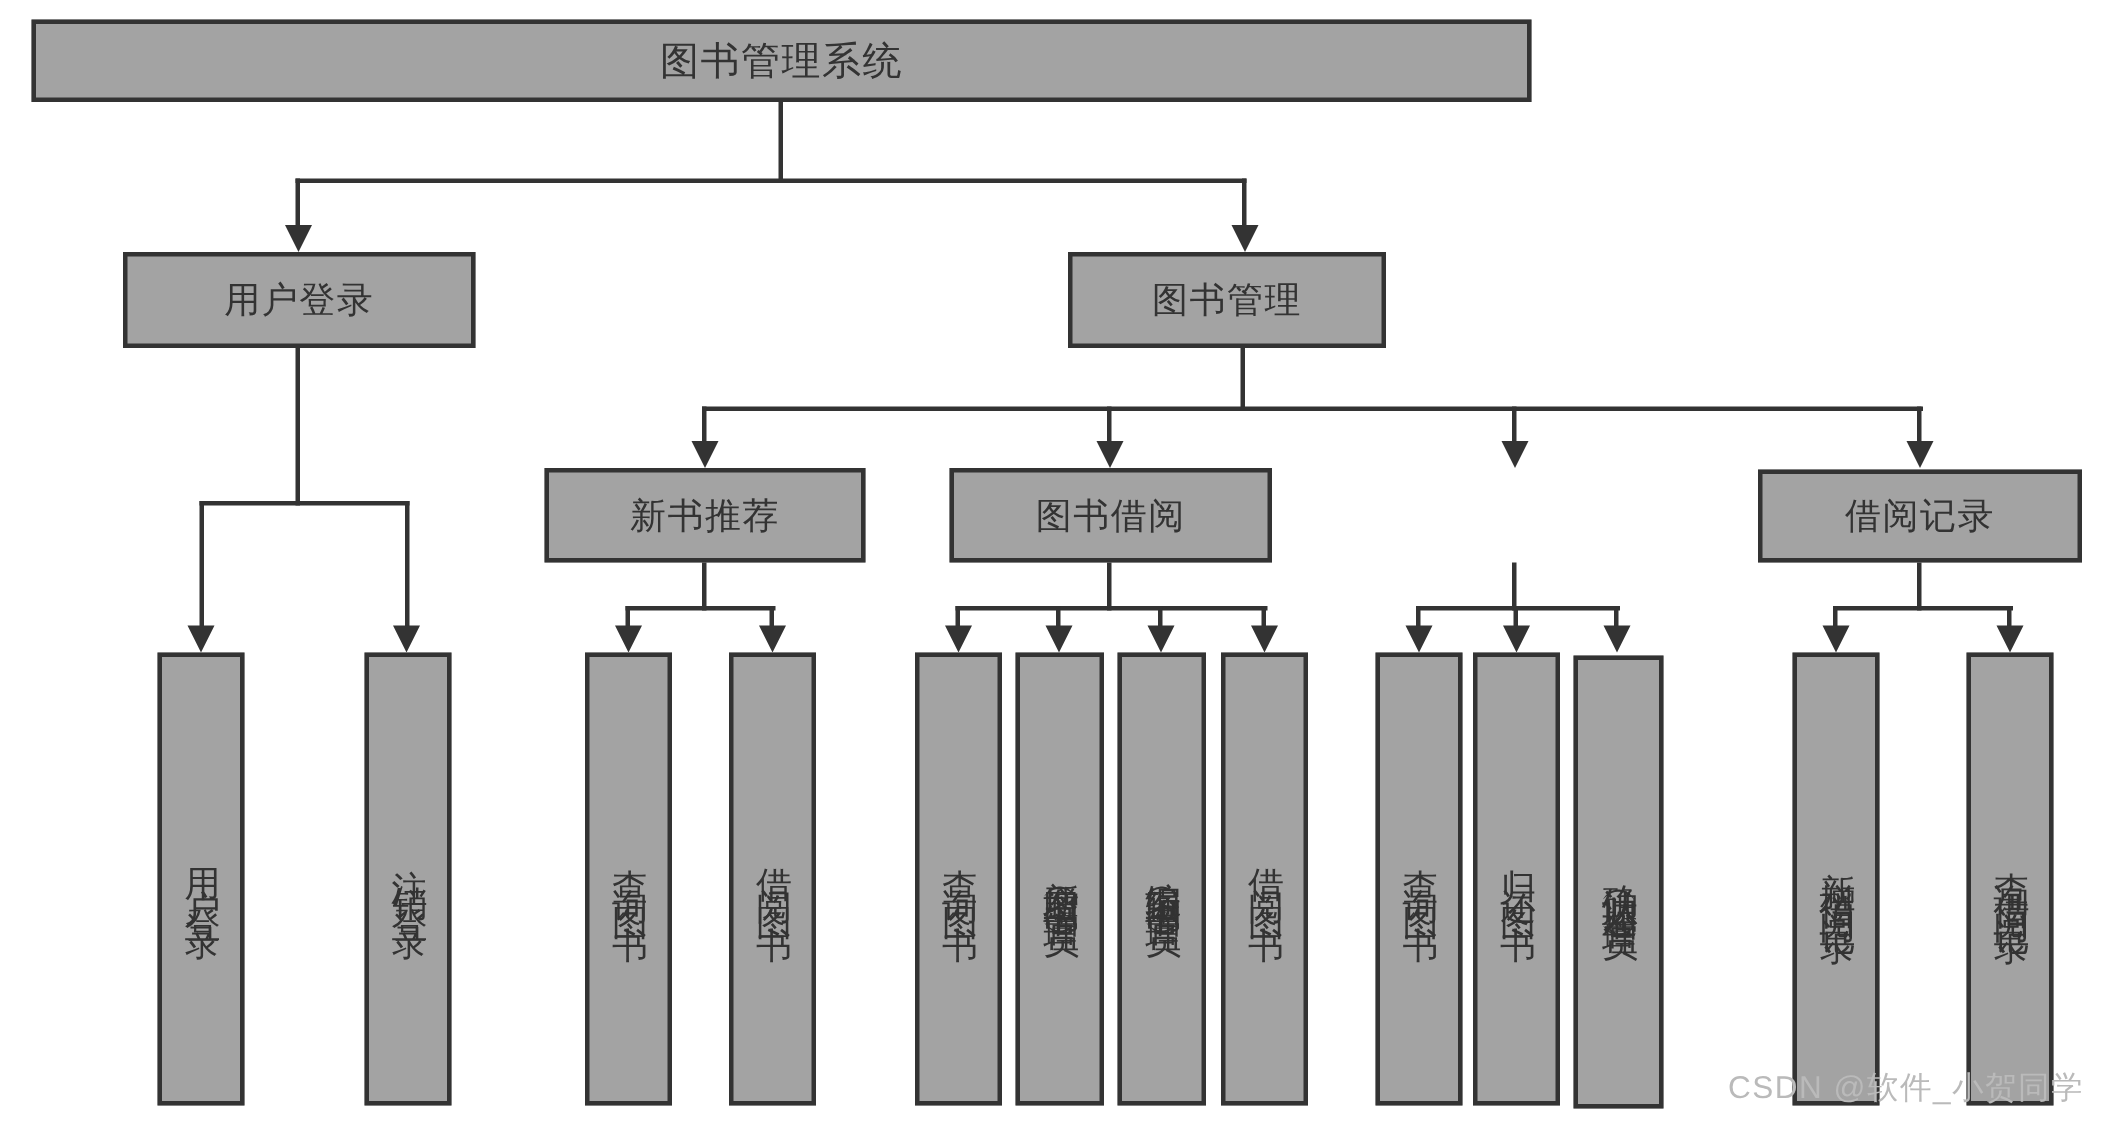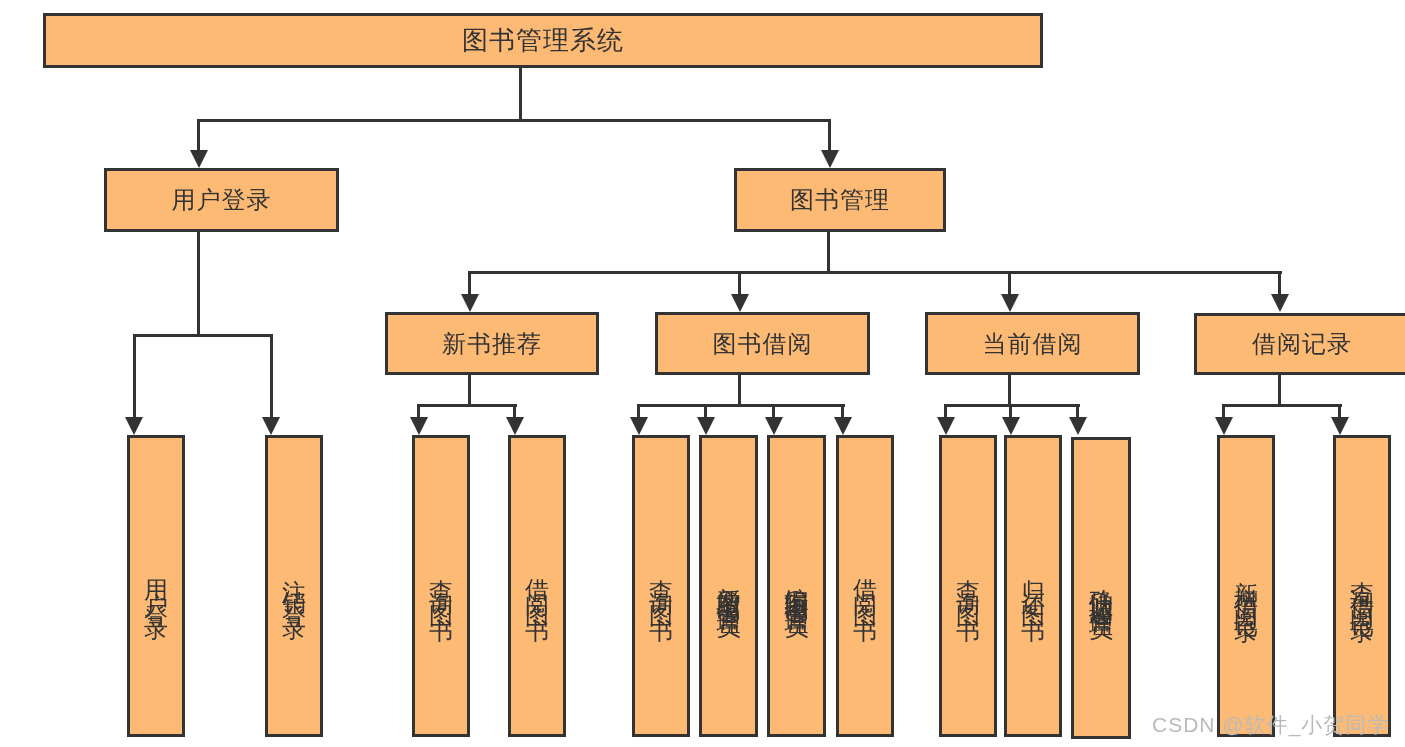--- a/index.html
+++ b/index.html
@@ -18,25 +18,24 @@
     width: 1405px;
     height: 747px;
     background: var(--background);
     color: var(--text);
     overflow: hidden;
   }
   .node {
     position: absolute;
     box-sizing: border-box;
     border: 3px solid var(--line);
-    background: #fdba74;
+    background: #a3a3a3;
     display: flex;
     align-items: center;
     justify-content: center;
-    margin-left: 22px;
   }
   .node .lbl {
     font-size: 24px;
     letter-spacing: 1px;
     white-space: nowrap;
   }
   .node.root .lbl { font-size: 26px; }
   .leaf .lbl {
     writing-mode: vertical-rl;
     text-orientation: mixed;
@@ -109,23 +108,20 @@
   <div class="arrow" style="left:1001px; top:294px"></div>
   <div class="vline" style="left:1278px; top:271px; width:3px; height:25px"></div>
   <div class="arrow" style="left:1271px; top:294px"></div>
 
   <div class="node" style="left:363px; top:312px; width:214px; height:63px">
     <span class="lbl">新书推荐</span>
   </div>
   <div class="node" style="left:633px; top:312px; width:215px; height:63px">
     <span class="lbl">图书借阅</span>
   </div>
-  <div class="node" style="left:903px; top:312px; width:215px; height:63px">
-    <span class="lbl">当前借阅</span>
-  </div>
   <div class="node" style="left:1172px; top:313px; width:216px; height:62px">
     <span class="lbl">借阅记录</span>
   </div>
 
   <div class="vline" style="left:468px; top:375px; width:3px; height:32px"></div>
   <div class="hline" style="left:417px; top:404px; width:100px; height:3px"></div>
   <div class="vline" style="left:417px; top:404px; width:3px; height:15px"></div>
   <div class="arrow" style="left:410px; top:417px"></div>
   <div class="vline" style="left:513px; top:404px; width:3px; height:15px"></div>
   <div class="arrow" style="left:506px; top:417px"></div>

